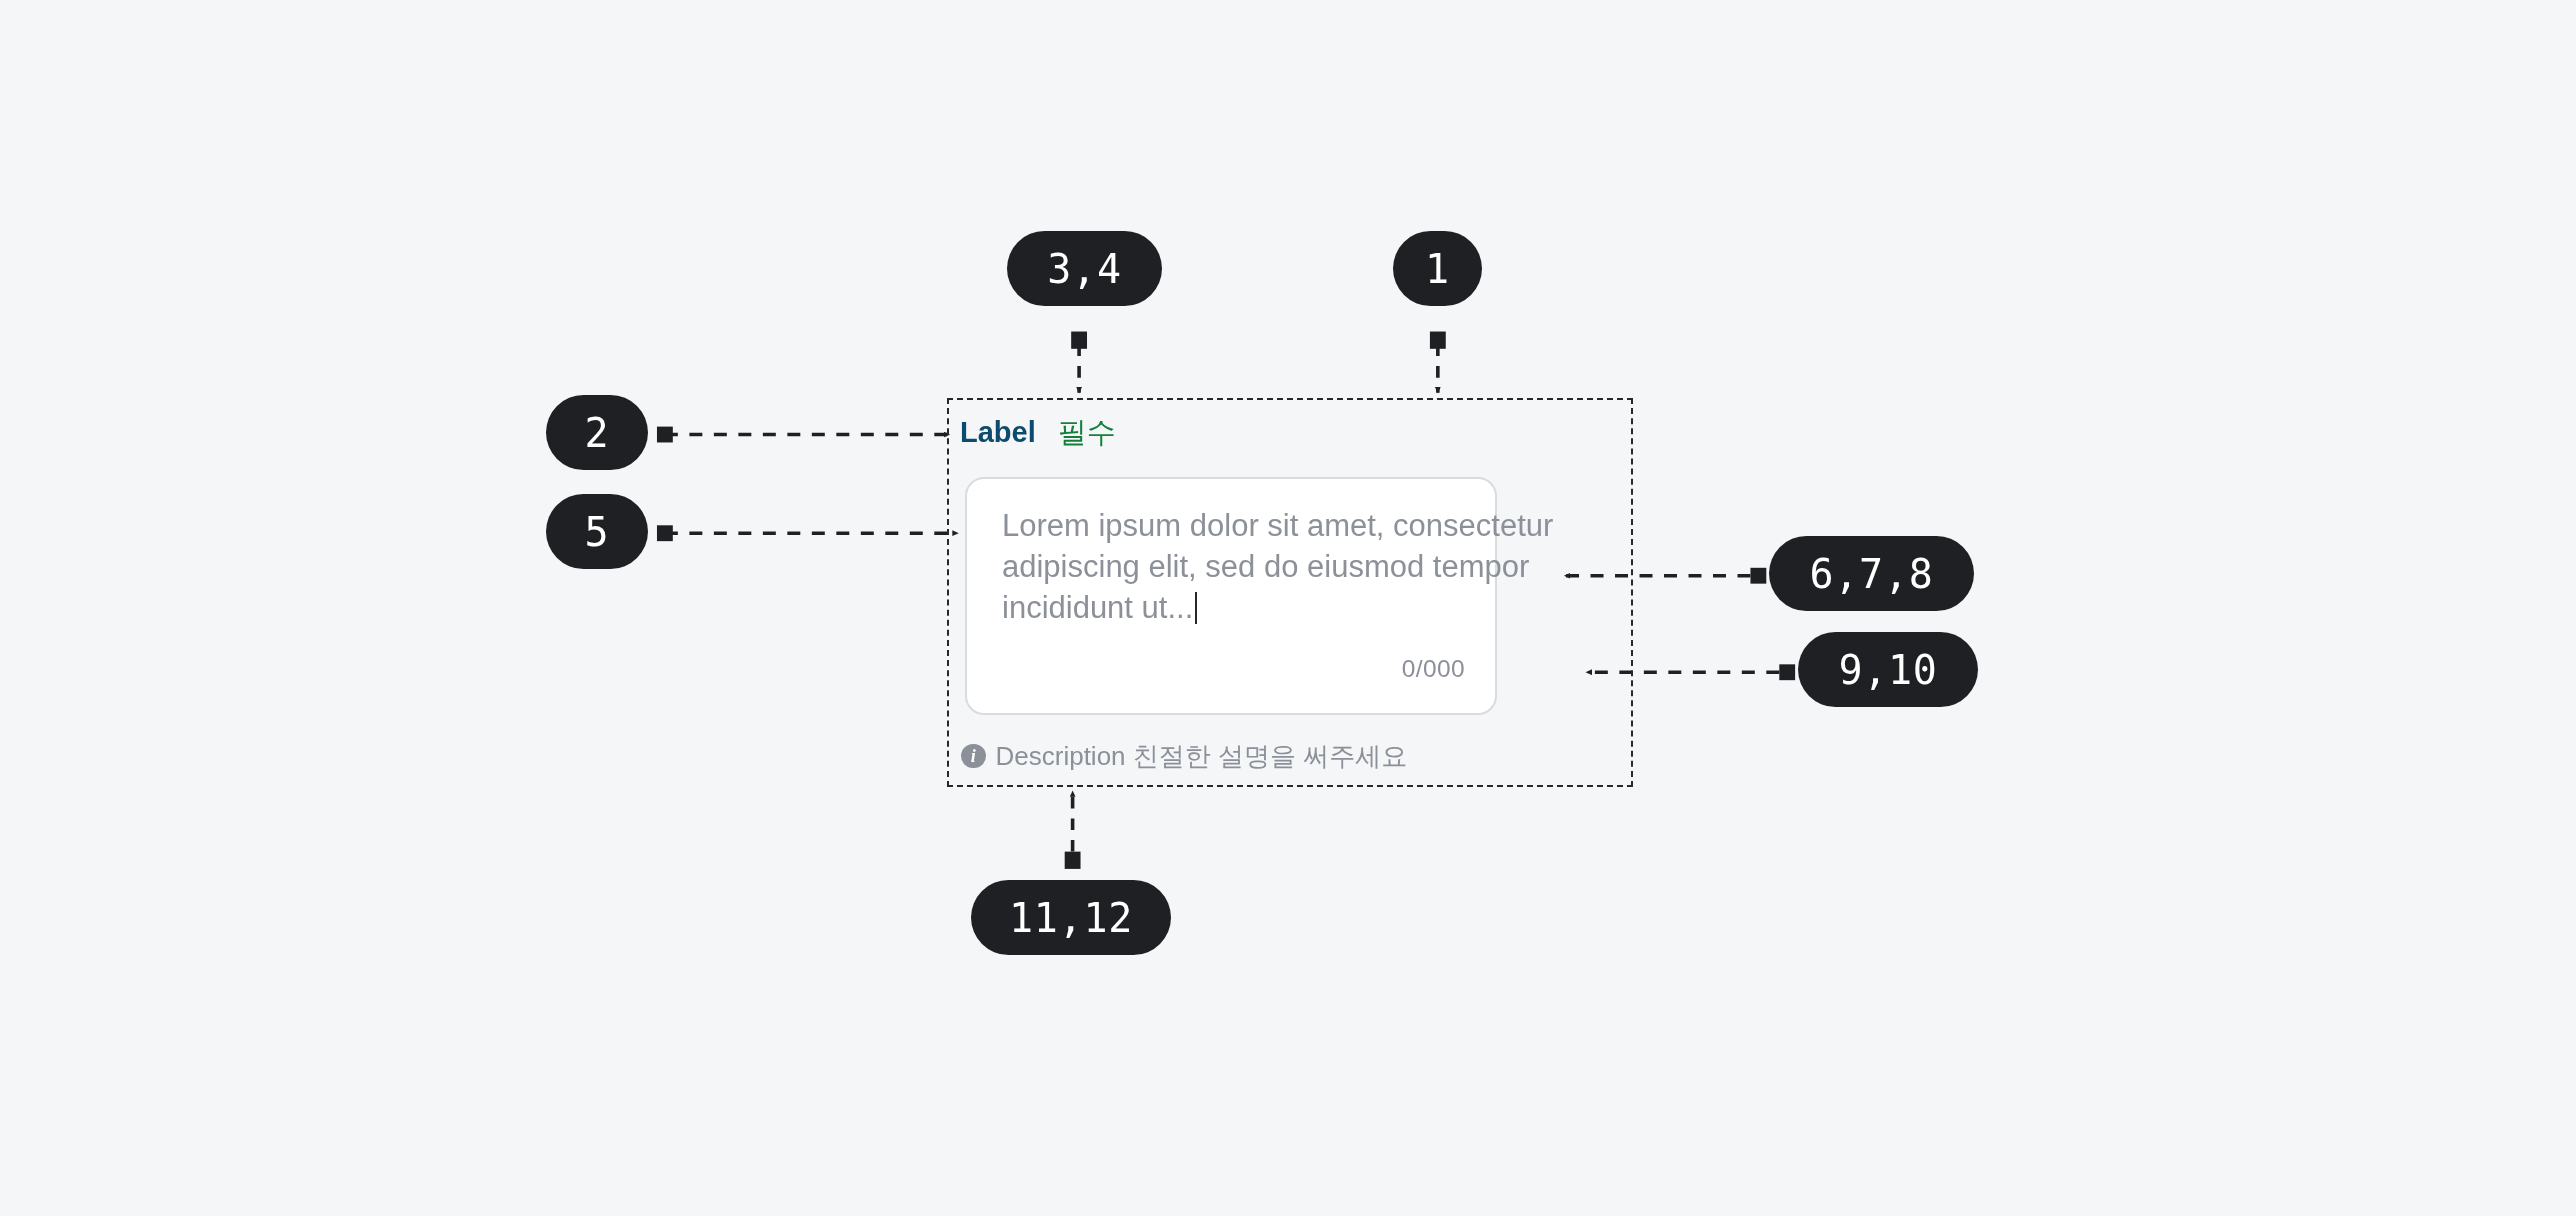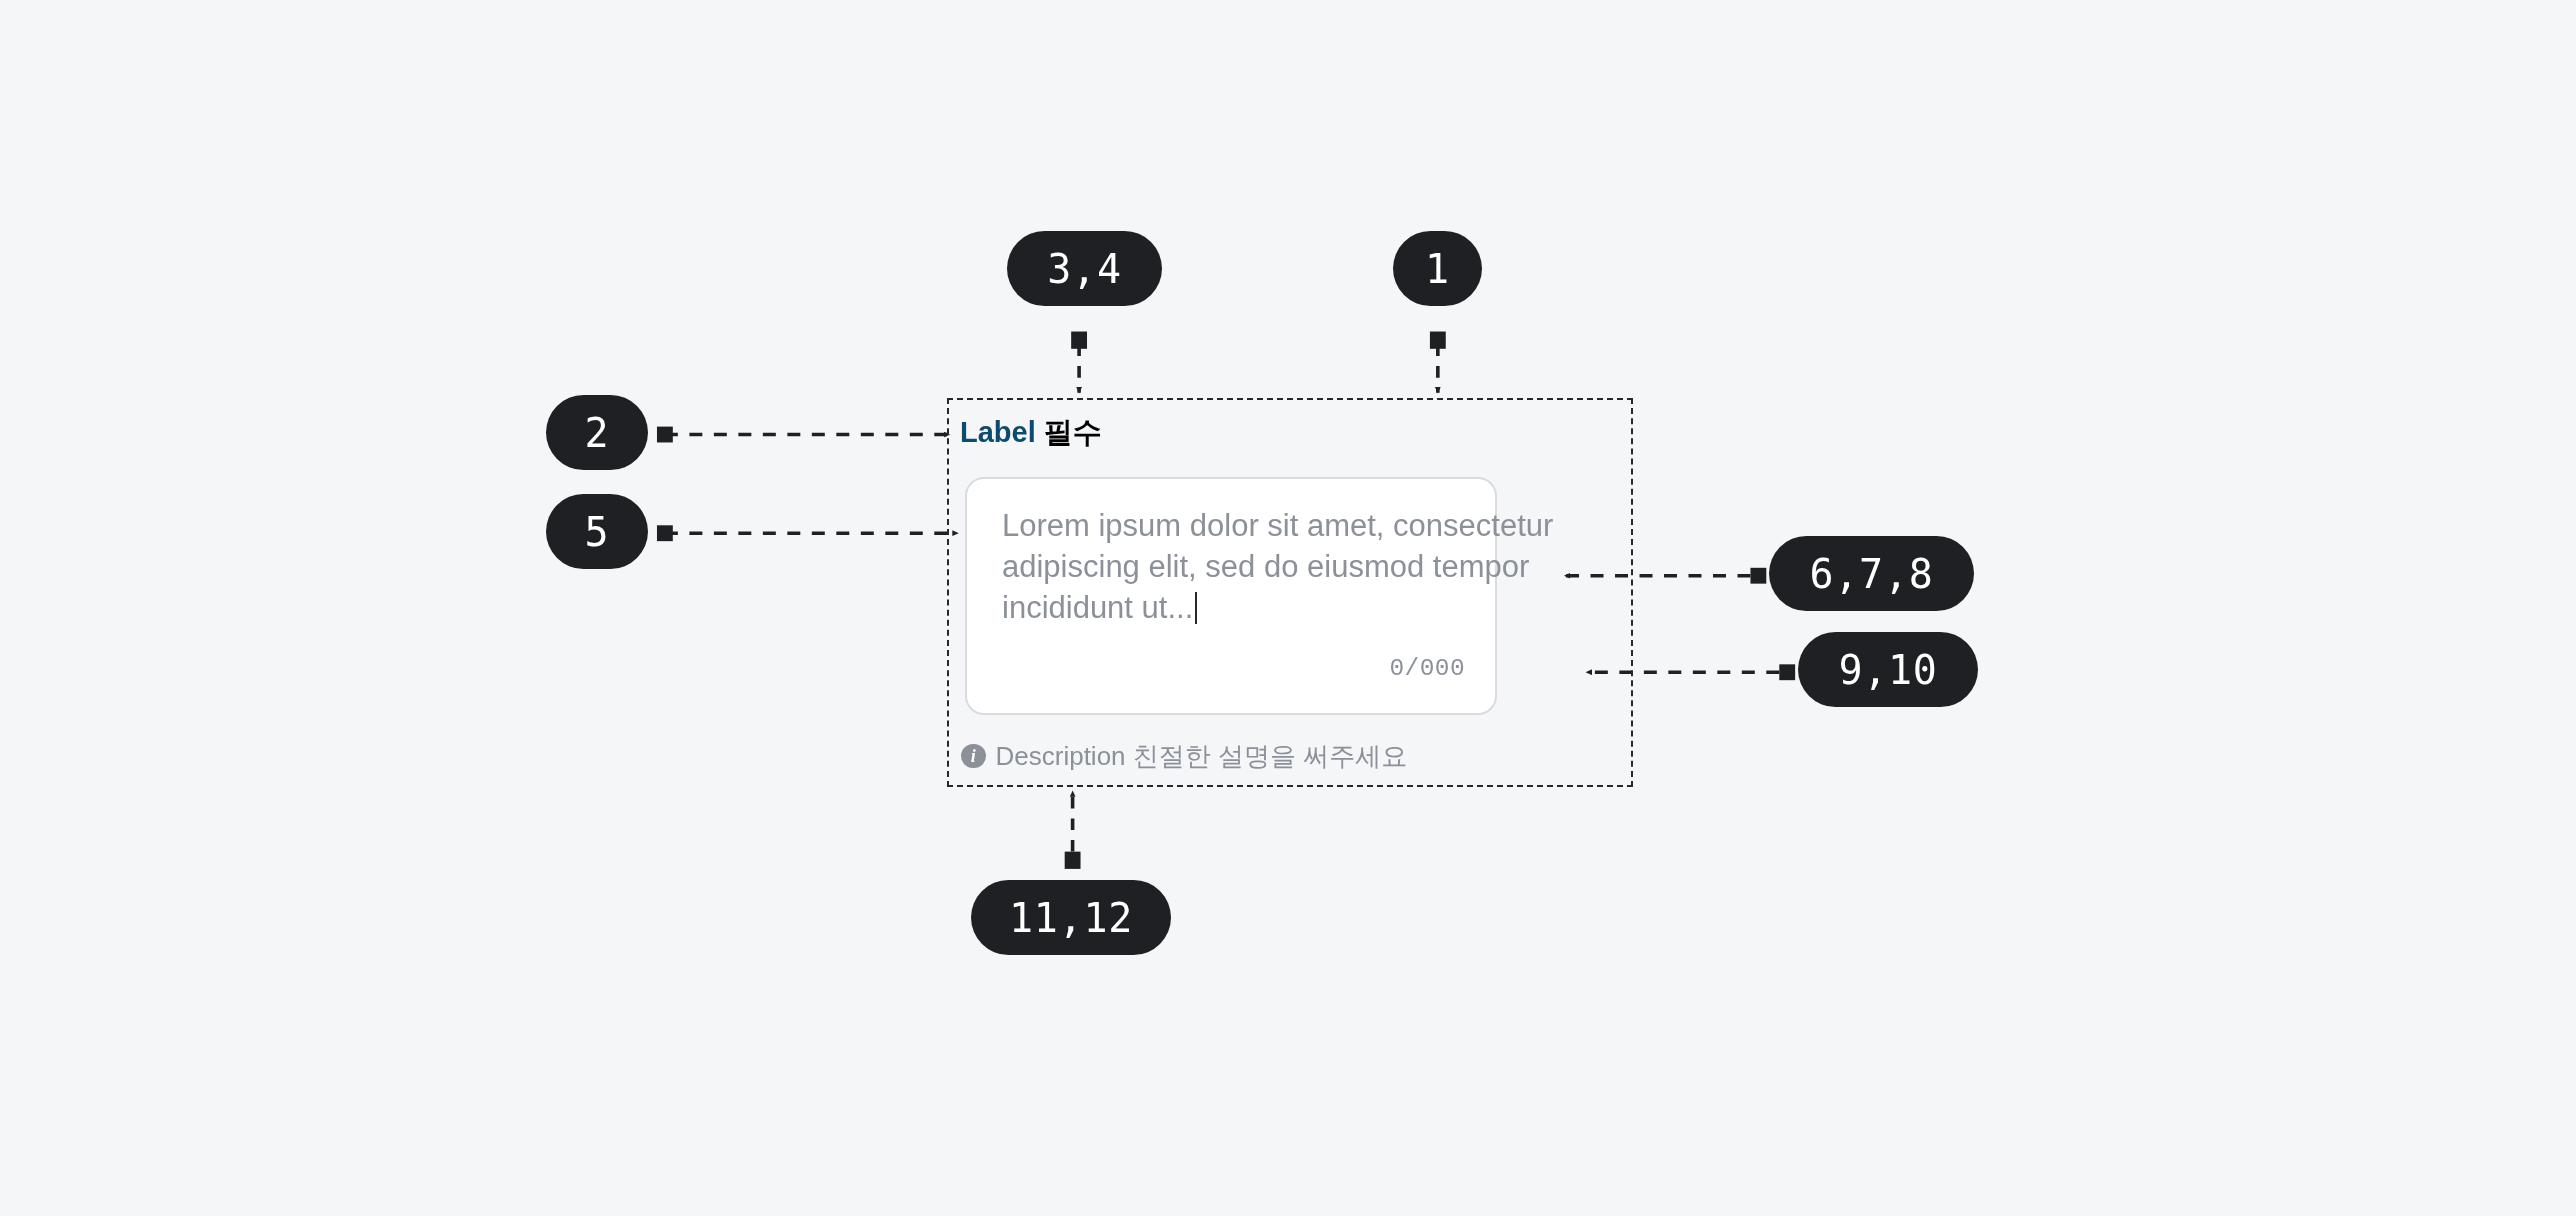--- a/index.html
+++ b/index.html
@@ -53,23 +53,23 @@
     position: absolute;
     white-space: nowrap;
     font-size: 29px;
     line-height: 1;
   }
   .field-label .lbl {
     font-weight: bold;
     color: #0c4a6e;
   }
   .field-label .req {
-    font-weight: bold;
-    color: #000000;
-    margin-left: 8px;
+    font-weight: normal;
+    color: #15803d;
+    margin-left: 22px;
   }
 
   .textarea-box {
     position: absolute;
     background: #ffffff;
     border: 2.2px solid #d9dbdf;
     border-radius: 19px;
     box-sizing: border-box;
   }
   .ta-placeholder {
@@ -91,21 +91,20 @@
     margin-left: 1.4px;
   }
   .ta-counter {
     position: absolute;
     right: 30px;
     bottom: 32px;
     color: #8b9099;
     font-size: 24.5px;
     line-height: 1;
     letter-spacing: 0.4px;
-    font-family: Liberation Mono, monospace;
   }
 
   .field-desc {
     position: absolute;
     display: flex;
     align-items: center;
     white-space: nowrap;
     font-size: 26px;
     line-height: 1;
     color: #8b9099;

